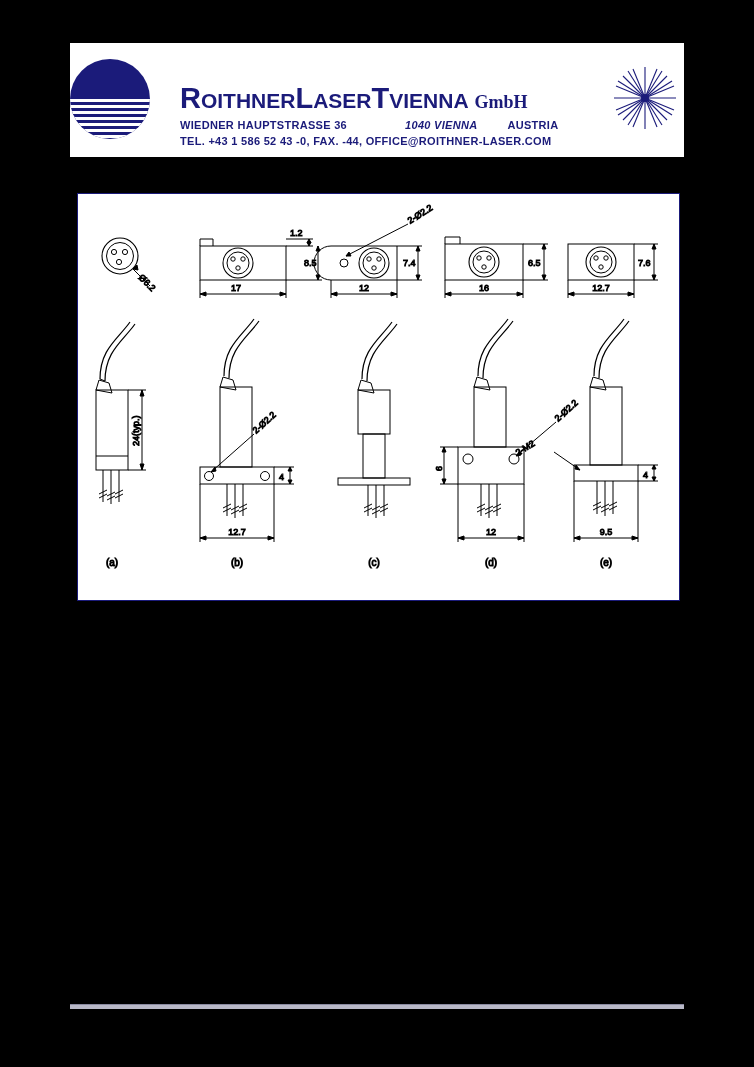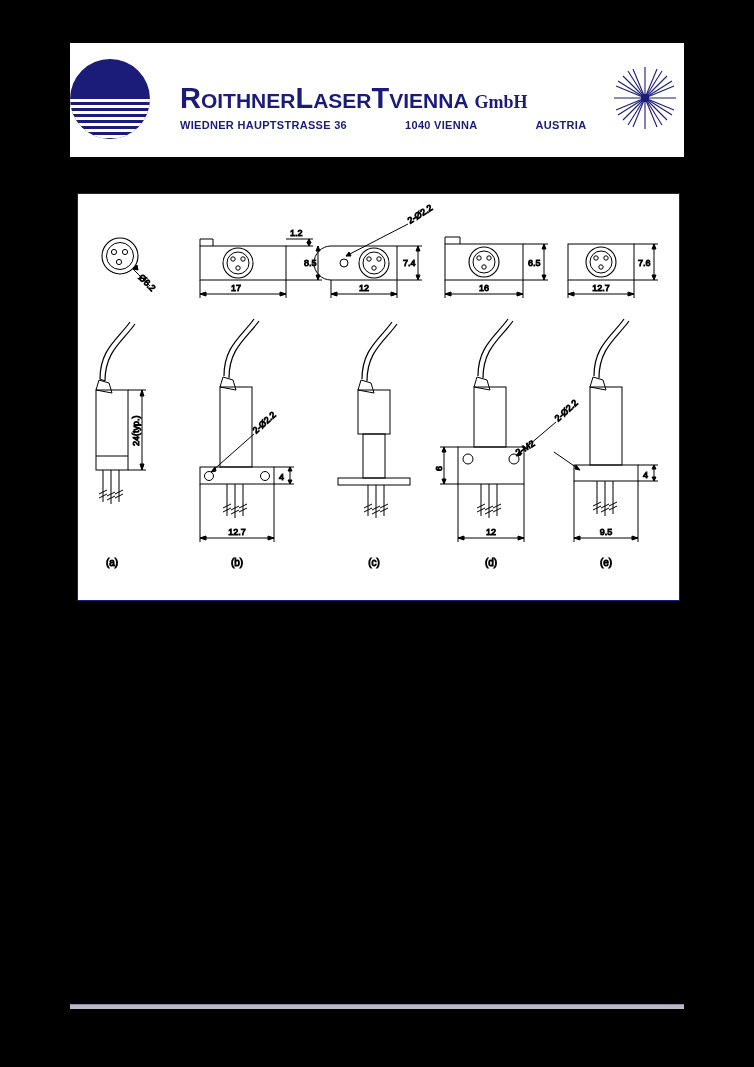--- a/index.html
+++ b/index.html
@@ -79,22 +79,22 @@
     position: absolute;
     left: 110px;
     top: 76px;
     width: 470px;
     color: #1b1b7a;
     font-weight: bold;
     font-size: 11px;
     letter-spacing: 0.3px;
     white-space: nowrap;
   }
-  .addr1 span.mid { margin-left: 58px; }
-  .addr1 span.right { margin-left: 58px; }
+  .addr1 span.mid { margin-left: 58px; font-style: italic; }
+  .addr1 span.right { margin-left: 30px; }
   .addr2 {
     position: absolute;
     left: 110px;
     top: 92px;
     width: 500px;
     color: #1b1b7a;
     font-weight: bold;
     font-size: 11px;
     letter-spacing: 0.3px;
     white-space: nowrap;
@@ -151,20 +151,21 @@
     </div>
 
     <div class="brand">
       <span>R</span><span class="sm">OITHNER</span><span>L</span><span class="sm">ASER</span><span>T</span><span class="sm">VIENNA</span><span class="gmbh">GmbH</span>
     </div>
 
     <div class="addr1">
       <span>WIEDNER HAUPTSTRASSE 36</span><span class="mid">1040 VIENNA</span><span class="right">AUSTRIA</span>
     </div>
 
+    <div class="addr2">TEL. +43 1 586 52 43 -0, FAX. -44, OFFICE@ROITHNER-LASER.COM</div>
 
     <svg class="starburst" viewBox="0 0 62 62">
       <g stroke="#1b1b7a" stroke-width="1.1">
         <line x1="31" y1="0" x2="31" y2="62"></line>
         <line x1="0" y1="31" x2="62" y2="31"></line>
         <line x1="9" y1="9" x2="53" y2="53"></line>
         <line x1="53" y1="9" x2="9" y2="53"></line>
         <line x1="19" y1="2" x2="43" y2="60"></line>
         <line x1="43" y1="2" x2="19" y2="60"></line>
         <line x1="2" y1="19" x2="60" y2="43"></line>

